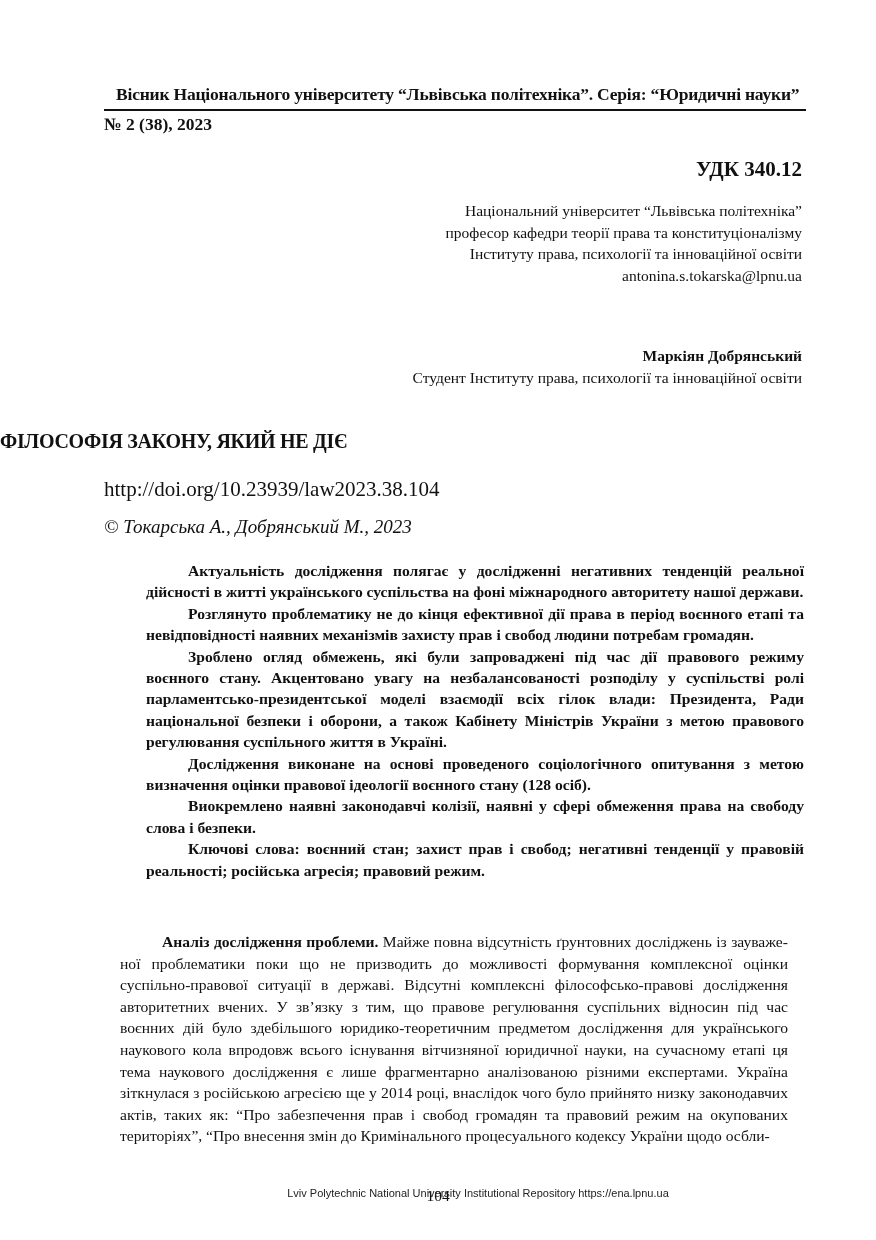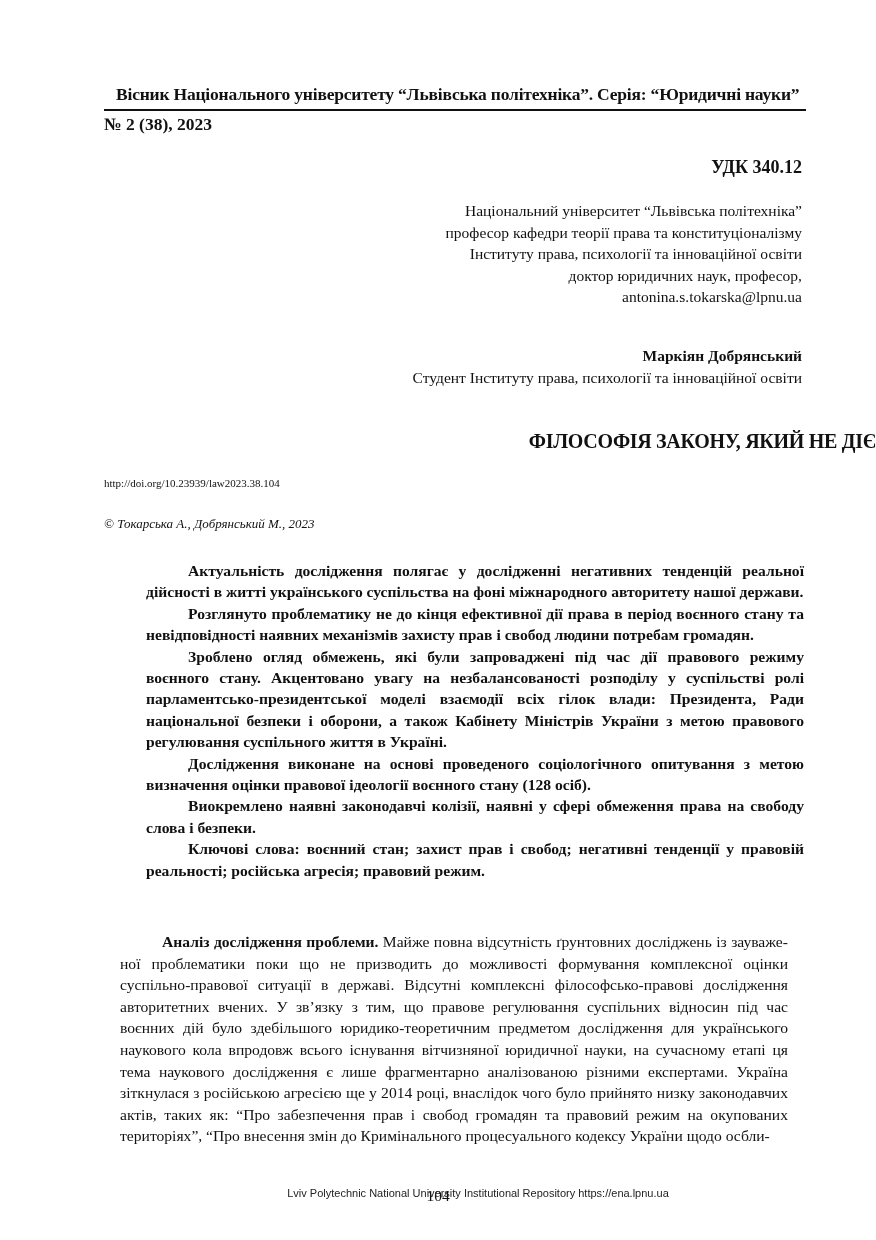--- a/index.html
+++ b/index.html
@@ -2,29 +2,29 @@
 <html><head>
 <meta charset="utf-8">
 <style>
   html, body { margin: 0; padding: 0; background: #ffffff; }
   body { width: 876px; height: 1240px; position: relative; overflow: hidden;
          font-family: "Liberation Serif", serif; color: #111; }
   .header-title { position: absolute; left: 116px; top: 84px; width: 690px;
          font-size: 17.5px; font-weight: bold; white-space: nowrap; letter-spacing: -0.2px; }
   .header-rule { position: absolute; left: 104px; top: 109px; width: 702px; height: 2px; background: #111; }
   .issue { position: absolute; left: 104px; top: 114px; font-size: 17.5px; font-weight: bold; text-align: right; }
-  .udk { position: absolute; right: 74px; top: 157px; font-size: 18px; font-weight: bold; }
+  .udk { position: absolute; right: 74px; top: 157px; font-size: 21px; font-weight: bold; }
   .author-block { position: absolute; right: 74px; text-align: right; font-size: 15.5px; line-height: 21.6px; }
   .author-name { font-weight: bold; }
   .a1 { top: 200px; }
   .a2 { top: 345px; }
-  .title { position: absolute; left: 0; width: 876px; top: 430px; text-align: right;
+  .title { position: absolute; left: 0; width: 876px; top: 430px; text-align: left;
            font-size: 20px; font-weight: bold; letter-spacing: -0.3px; }
-  .doi { position: absolute; left: 104px; top: 477px; font-size: 11px; }
-  .copyright { position: absolute; left: 104px; top: 516px; font-size: 13px; font-style: italic; }
+  .doi { position: absolute; left: 104px; top: 477px; font-size: 21px; }
+  .copyright { position: absolute; left: 104px; top: 516px; font-size: 19px; font-style: italic; }
   .abstract { position: absolute; left: 146px; width: 658px; top: 560px;
               font-size: 15.6px; font-weight: bold; line-height: 21.4px; text-align: justify; }
   .abstract p { margin: 0; text-indent: 42px; }
   .body-text { position: absolute; left: 104px; width: 700px; top: 915px;
                font-size: 15.6px; line-height: 21.6px; text-align: justify; }
   .body-text p { margin: 16px; text-indent: 42px; }
   .page-number { position: absolute; left: 0; width: 876px; top: 1151px; text-align: center; font-size: 15.5px; margin-top: 36px; }
   .footer { position: absolute; left: 0; width: 876px; top: 1187px; text-align: center;
             font-family: "Liberation Sans", sans-serif; font-size: 11px; color: #222; margin-left: 40px; }
 </style>
@@ -34,36 +34,35 @@
 <div class="header-title">Вісник Національного університету “Львівська політехніка”. Серія: “Юридичні науки”</div>
 <div class="header-rule"></div>
 <div class="issue">№ 2 (38), 2023</div>
 
 <div class="udk">УДК 340.12</div>
 
 <div class="author-block a1">
   <div>Національний університет “Львівська політехніка”</div>
   <div>професор кафедри теорії права та конституціоналізму</div>
   <div>Інституту права, психології та інноваційної освіти</div>
-  <div>доктор юридичних наук, професор,</div>
   <div>antonina.s.tokarska@lpnu.ua</div>
 </div>
 
 <div class="author-block a2">
   <div class="author-name">Маркіян Добрянський</div>
   <div>Студент Інституту права, психології та інноваційної освіти</div>
 </div>
 
 <div class="title">ФІЛОСОФІЯ ЗАКОНУ, ЯКИЙ НЕ ДІЄ</div>
 <div class="doi">http://doi.org/10.23939/law2023.38.104</div>
 <div class="copyright">© Токарська А., Добрянський М., 2023</div>
 
 <div class="abstract">
   <p>Актуальність дослідження полягає у дослідженні негативних тенденцій реальної дійсності в житті українського суспільства на фоні міжнародного авторитету нашої держави.</p>
-  <p>Розглянуто проблематику не до кінця ефективної дії права в період воєнного стану та невідповідності наявних механізмів захисту прав і свобод людини потребам громадян.</p>
+  <p>Розглянуто проблематику не до кінця ефективної дії права в період воєнного етапі та невідповідності наявних механізмів захисту прав і свобод людини потребам громадян.</p>
   <p>Зроблено огляд обмежень, які були запроваджені під час дії правового режиму воєнного стану. Акцентовано увагу на незбалансованості розподілу у суспільстві ролі парламентсько-президентської моделі взаємодії всіх гілок влади: Президента, Ради національної безпеки і оборони, а також Кабінету Міністрів України з метою правового регулювання суспільного життя в Україні.</p>
   <p>Дослідження виконане на основі проведеного соціологічного опитування з метою визначення оцінки правової ідеології воєнного стану (128 осіб).</p>
   <p>Виокремлено наявні законодавчі колізії, наявні у сфері обмеження права на свобо­ду слова і безпеки.</p>
   <p>Ключові слова: воєнний стан; захист прав і свобод; негативні тенденції у правовій реальності; російська агресія; правовий режим.</p>
 </div>
 
 <div class="body-text">
   <p><b>Аналіз дослідження проблеми.</b><span> Майже повна відсутність ґрунтовних досліджень із зауваже­ної проблематики поки що не призводить до можливості формування комплексної оцінки суспільно-правової ситуації в державі. Відсутні комплексні філософсько-правові дослідження авторитетних вчених. У зв’язку з тим, що правове регулювання суспільних відносин під час воєнних дій було здебільшого юридико-теоретичним предметом дослідження для українського наукового кола впродовж всього існування вітчизняної юридичної науки, на сучасному етапі ця тема наукового дослідження є лише фрагментарно аналізованою різними експертами. Україна зіткнулася з російською агресією ще у 2014 році, внаслідок чого було прийнято низку законодавчих актів, таких як: “Про забезпечення прав і свобод громадян та правовий режим на окупованих територіях”, “Про внесення змін до Кримінального процесуального кодексу України щодо осбли-</span></p>
 </div>
 

